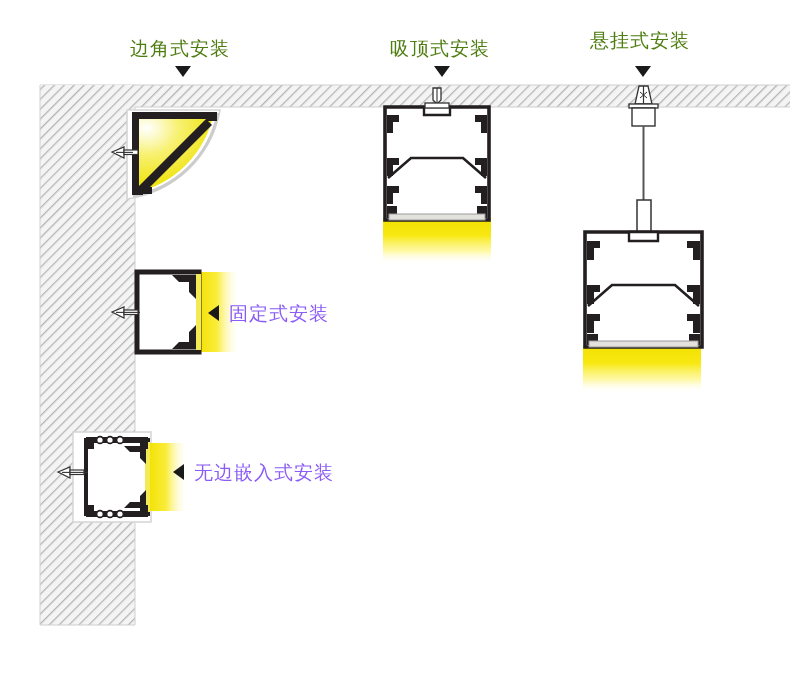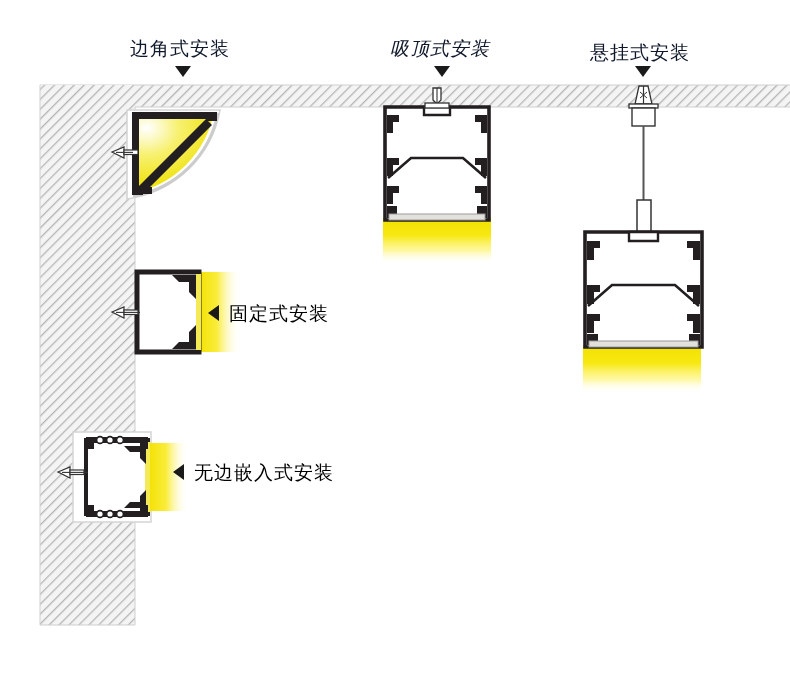--- a/index.html
+++ b/index.html
@@ -13,29 +13,29 @@
   #scene {
     position: relative;
     width: 790px;
     height: 693px;
     background: #ffffff;
     overflow: hidden;
   }
   .label {
     position: absolute;
     font-size: 19px;
-    color: #0f172a;
+    color: #4d7c0f;
     letter-spacing: 1px;
     white-space: nowrap;
     font-family: "DejaVu Sans", "Liberation Sans", sans-serif;
   }
   .inline-label {
     position: absolute;
     font-size: 19px;
-    color: #000000;
+    color: #8b5cf6;
     letter-spacing: 1px;
     white-space: nowrap;
   }
   .tri-down {
     position: absolute;
     width: 0;
     height: 0;
     border-left: 8px solid transparent;
     border-right: 8px solid transparent;
     border-top: 11px solid #1a1a1a;
@@ -249,24 +249,24 @@
       <path d="M 587 334 L 598 334 L 598 345 L 587 345 Z" fill="#231f20"></path>
       <path d="M 700 334 L 689 334 L 689 345 L 700 345 Z" fill="#231f20"></path>
 
       <rect x="589" y="341" width="109" height="6" fill="#e3e1dc" stroke="#9c9c9c" stroke-width="1"></rect>
     </g>
   </svg>
 
   <div class="label" style="left:130px; top:36px;">边角式安装</div>
   <div class="tri-down" style="left:175px; top:66px;"></div>
 
-  <div class="label" style="left:390px; top:36px;font-style:italic;">吸顶式安装</div>
+  <div class="label" style="left:390px; top:36px;">吸顶式安装</div>
   <div class="tri-down" style="left:434px; top:66px;"></div>
 
-  <div class="label" style="left:590px; top:40px;">悬挂式安装</div>
+  <div class="label" style="left:590px; top:28px;">悬挂式安装</div>
   <div class="tri-down" style="left:635px; top:66px;"></div>
 
   <div class="tri-left" style="left:208px; top:305px;"></div>
   <div class="inline-label" style="left:229px; top:301px;">固定式安装</div>
 
   <div class="tri-left" style="left:173px; top:464px;"></div>
   <div class="inline-label" style="left:194px; top:460px;text-align:right;">无边嵌入式安装</div>
 
 </div>
 

